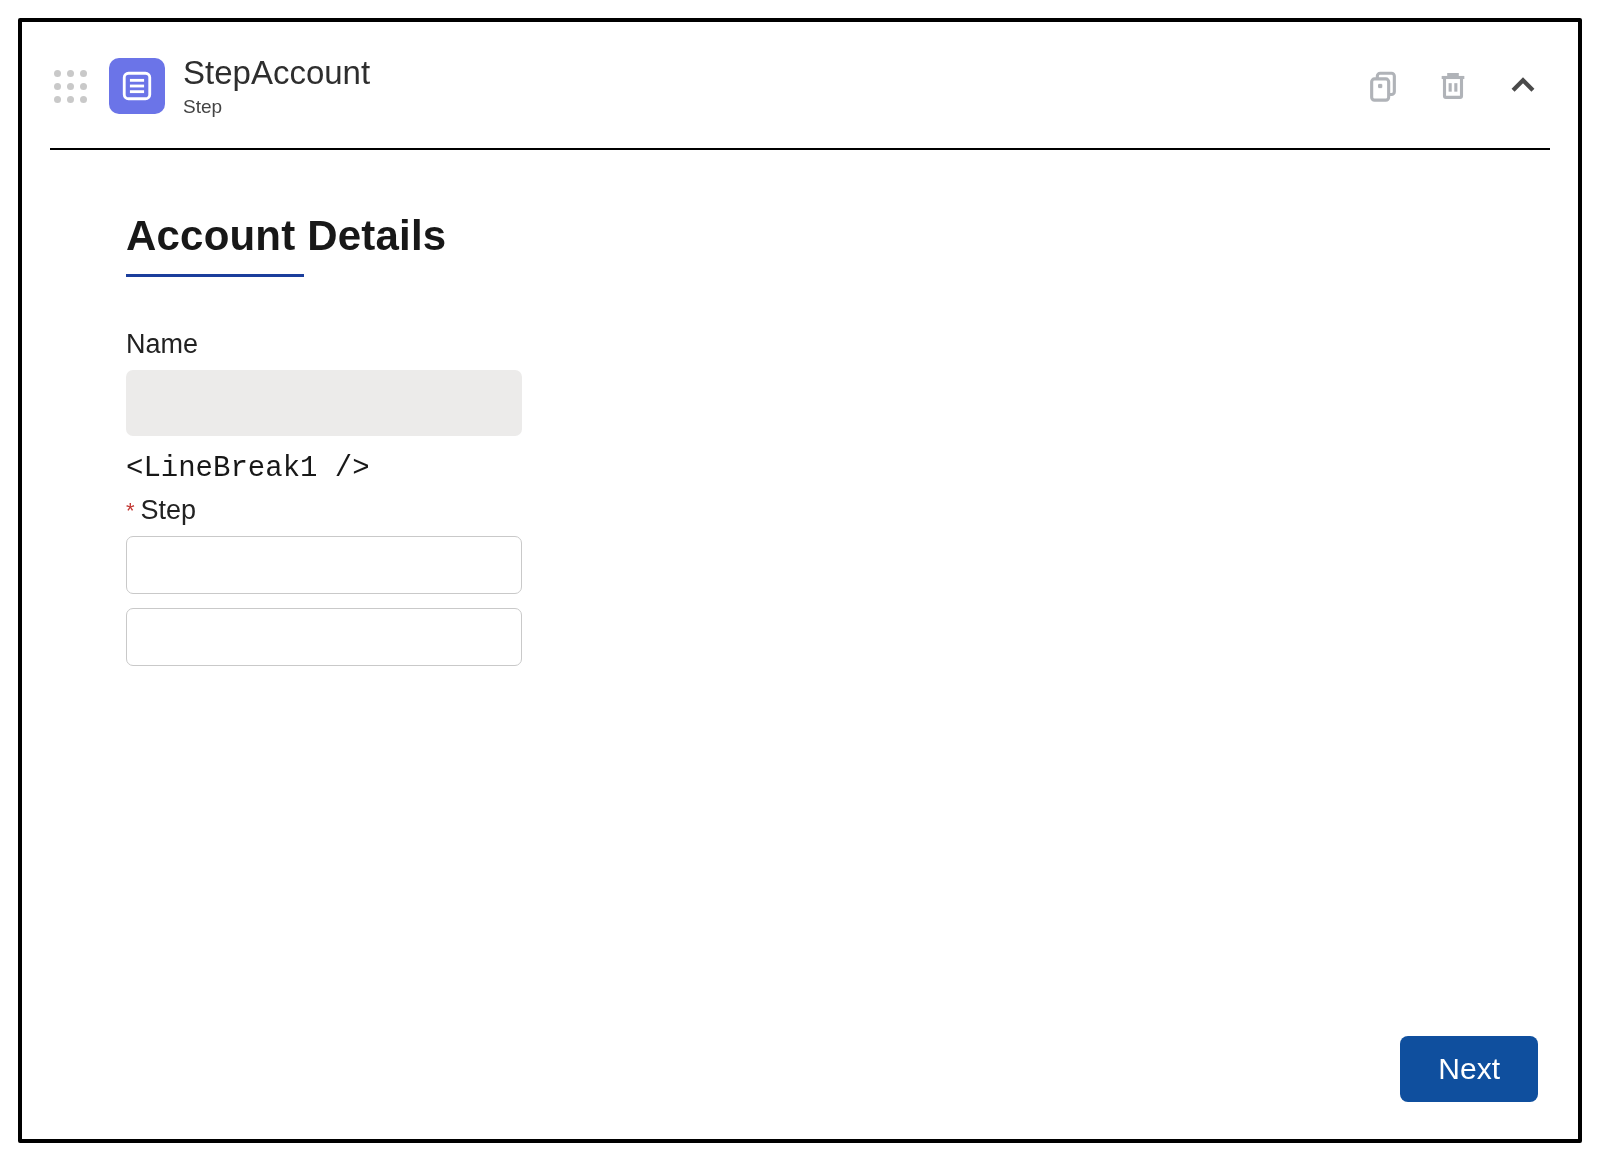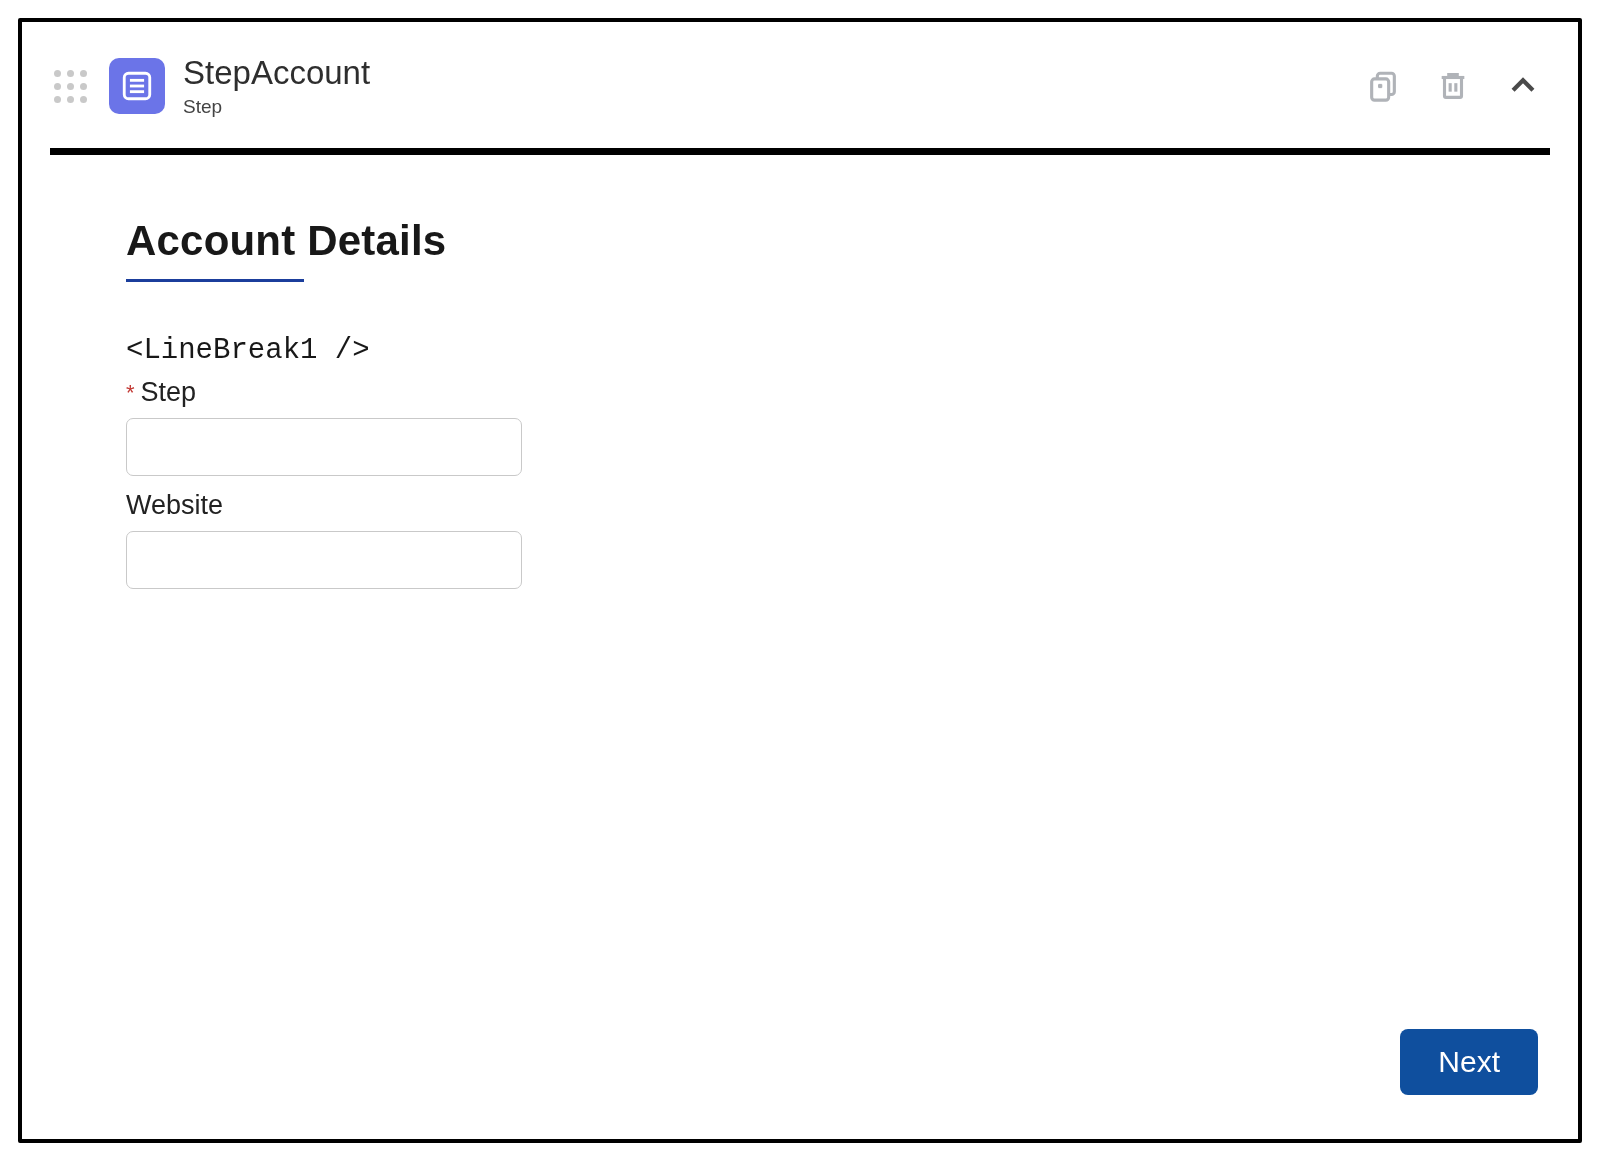--- a/index.html
+++ b/index.html
@@ -16,21 +16,21 @@
     border: 4px solid #000;
     border-radius: 2px;
     padding: 32px 28px 28px 28px;
     position: relative;
   }
   .header {
     display: flex;
     align-items: center;
     gap: 18px;
     padding-bottom: 30px;
-    border-bottom: 7px solid #000000;
+    border-bottom: 2px solid #000000;
   }
   .drag-dots {
     display: grid;
     grid-template-columns: repeat(3, 7px);
     grid-template-rows: repeat(3, 7px);
     gap: 6px;
     margin-left: 4px;
     margin-right: 4px;
   }
   .drag-dots span {
@@ -101,21 +101,21 @@
   .linebreak-tag {
     font-family: "Courier New", Courier, monospace;
     font-size: 29px;
     color: #181818;
     margin: 16px 0 10px 0;
   }
 
   .footer {
     position: absolute;
     right: 40px;
-    bottom: 44px;
+    bottom: 37px;
   }
   .next-btn {
     background: #0f4f9e;
     color: #fff;
     font-size: 30px;
     border: none;
     border-radius: 8px;
     padding: 16px 38px;
     cursor: pointer;
   }
@@ -172,34 +172,37 @@
             <polyline points="5 15 12 8 19 15"></polyline>
           </svg>
       </span>
     </div>
   </div>
 
   <div class="content">
     <div class="section-title">Account Details</div>
     <div class="section-underline"></div>
 
+    <div class="form-row">
+      <div class="field-label">Name</div>
+      <input class="text-input readonly" readonly="" value="" style="">
+    </div>
 
     <div class="linebreak-tag">&lt;LineBreak1 /&gt;</div>
 
     <div class="form-row">
       <div class="field-label">
         <span class="req-star">*</span>
         <span>Step</span>
       </div>
       <input class="text-input" value="" style="">
     </div>
 
 
     <div class="form-row">
-      <div class="field-label">Website</div>
       <input class="text-input" value="" style="">
     </div>
   </div>
 
   <div class="footer">
     <button class="next-btn">Next</button>
   </div>
 
 </div>
 

